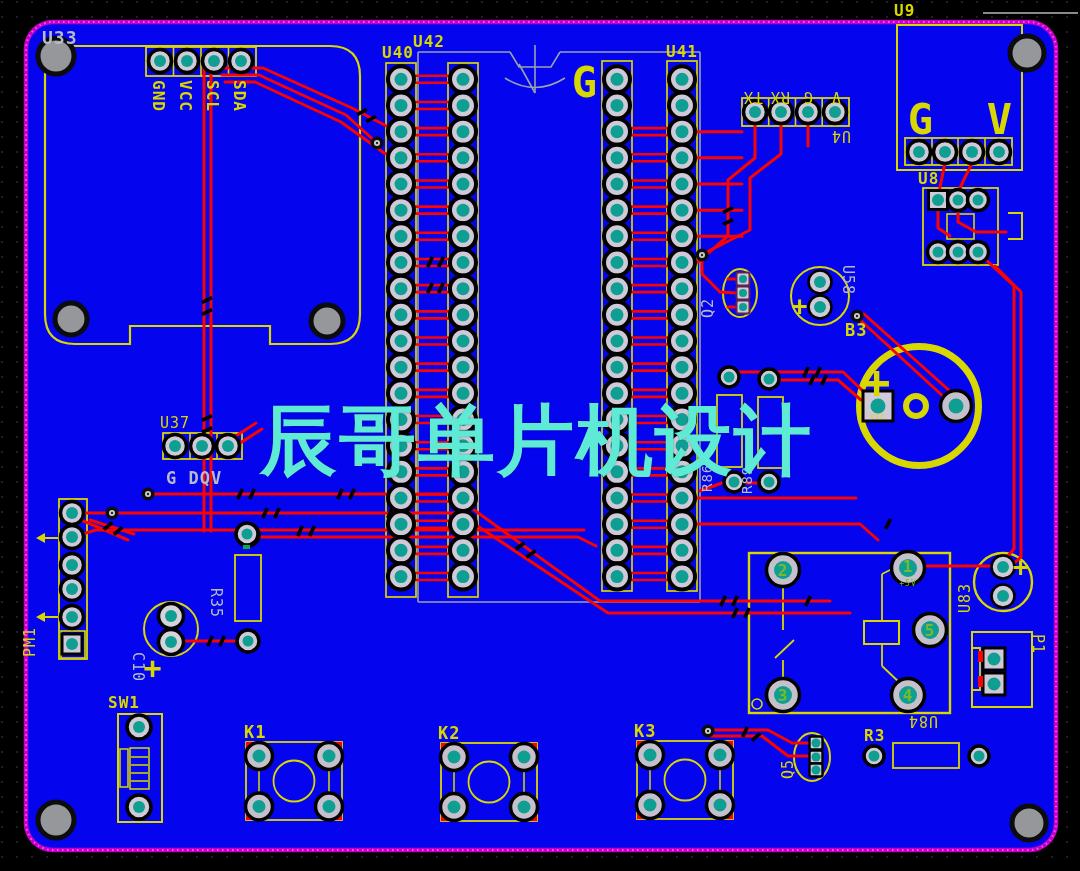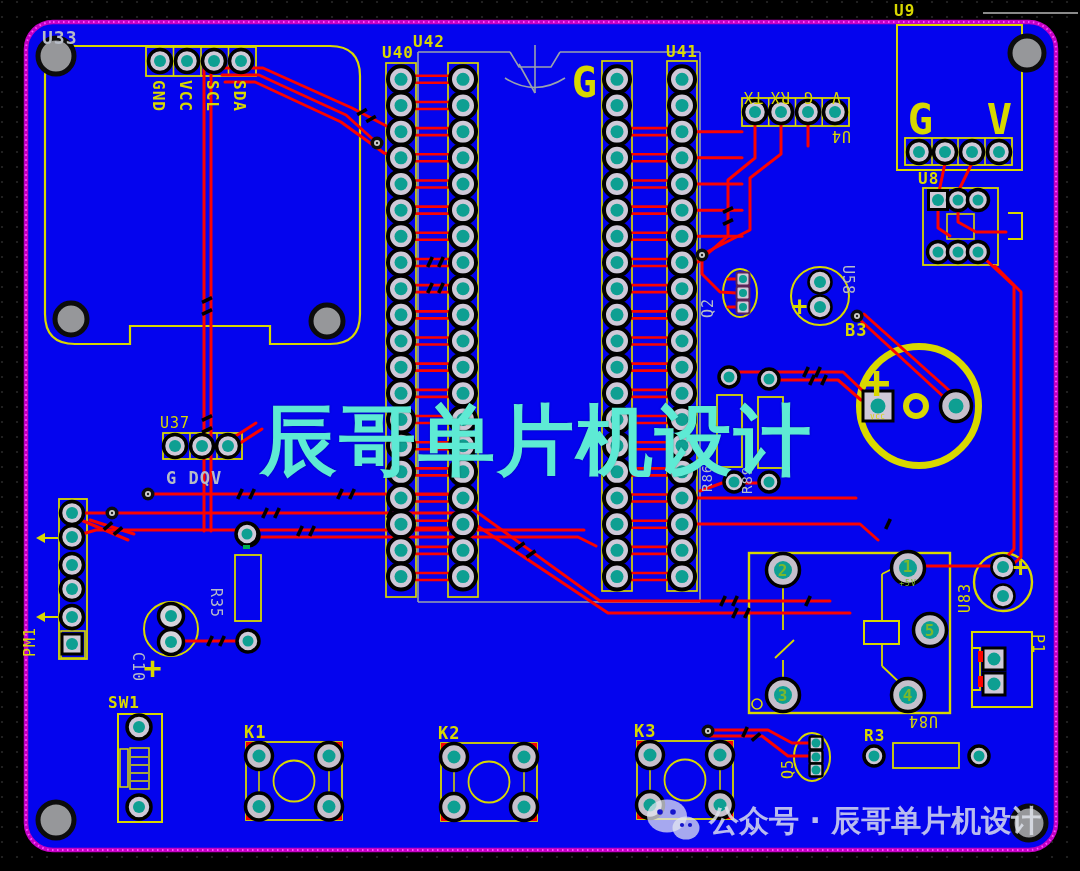--- a/index.html
+++ b/index.html
@@ -660,26 +660,13 @@
         <text x="783" y="701" fill="#7ab82d" font-size="16" text-anchor="middle" letter-spacing="1" font-weight="bold">3</text>
         <text x="908" y="701" fill="#7ab82d" font-size="16" text-anchor="middle" letter-spacing="1" font-weight="bold">4</text>
         <text x="878" y="419" fill="#d8d800" font-size="7" text-anchor="middle" letter-spacing="1" font-weight="normal">VCC</text>
         <text x="877" y="398" fill="#d8d800" font-size="46" text-anchor="middle" letter-spacing="1" font-weight="bold">+</text>
         <text x="153" y="678" fill="#d8d800" font-size="30" text-anchor="middle" letter-spacing="1" font-weight="bold">+</text>
         <text x="800" y="315" fill="#d8d800" font-size="26" text-anchor="middle" letter-spacing="1" font-weight="bold">+</text>
         <text x="1021" y="576" fill="#d8d800" font-size="26" text-anchor="middle" letter-spacing="1" font-weight="bold">+</text>
       </g>
     </svg>
   <div class="wm-center">辰哥单片机设计</div>
-  <div class="wm-footer">
-    <span class="wechat-icon">
-      <svg width="56" height="46" viewBox="0 0 56 46">
-        <ellipse cx="22" cy="18" rx="20" ry="16.5" fill="rgba(228,231,240,0.72)"></ellipse>
-        <circle cx="15" cy="14" r="2.8" fill="#1414cc"></circle>
-        <circle cx="28" cy="14" r="2.8" fill="#1414cc"></circle>
-        <ellipse cx="41" cy="30" rx="13.5" ry="11.5" fill="rgba(228,231,240,0.72)"></ellipse>
-        <circle cx="37" cy="27" r="2.1" fill="#1414cc"></circle>
-        <circle cx="45" cy="27" r="2.1" fill="#1414cc"></circle>
-      </svg>
-    </span>
-    <span>公众号 · 辰哥单片机设计</span>
-  </div>
 </div>
 
 </body></html>

